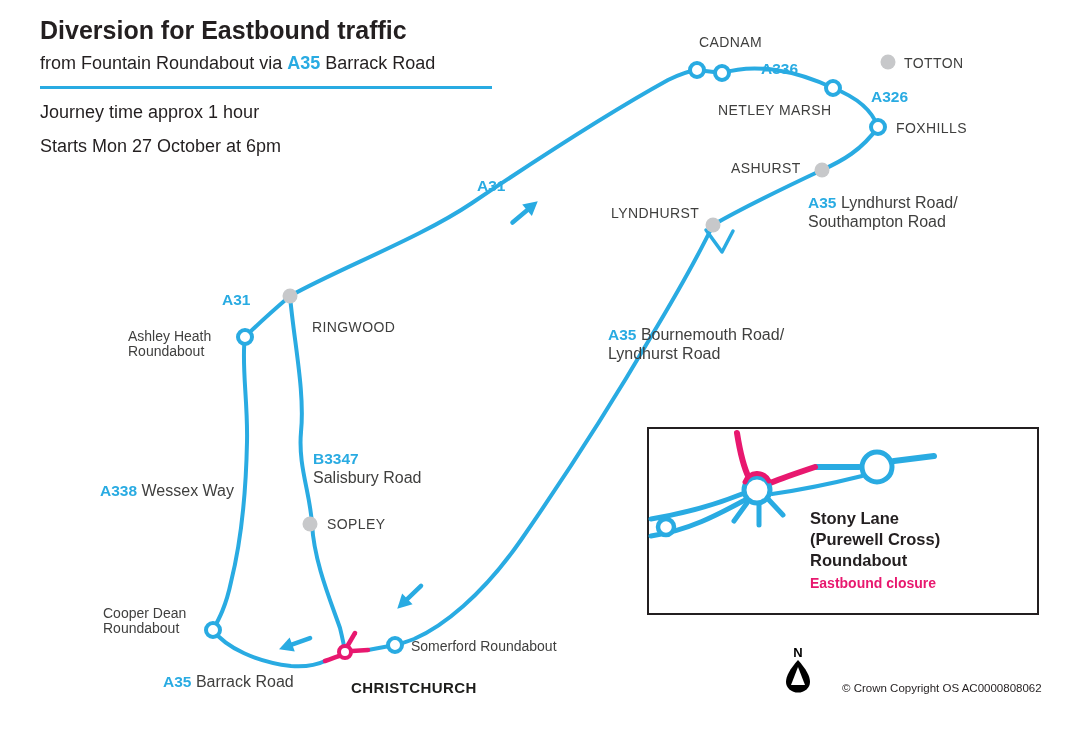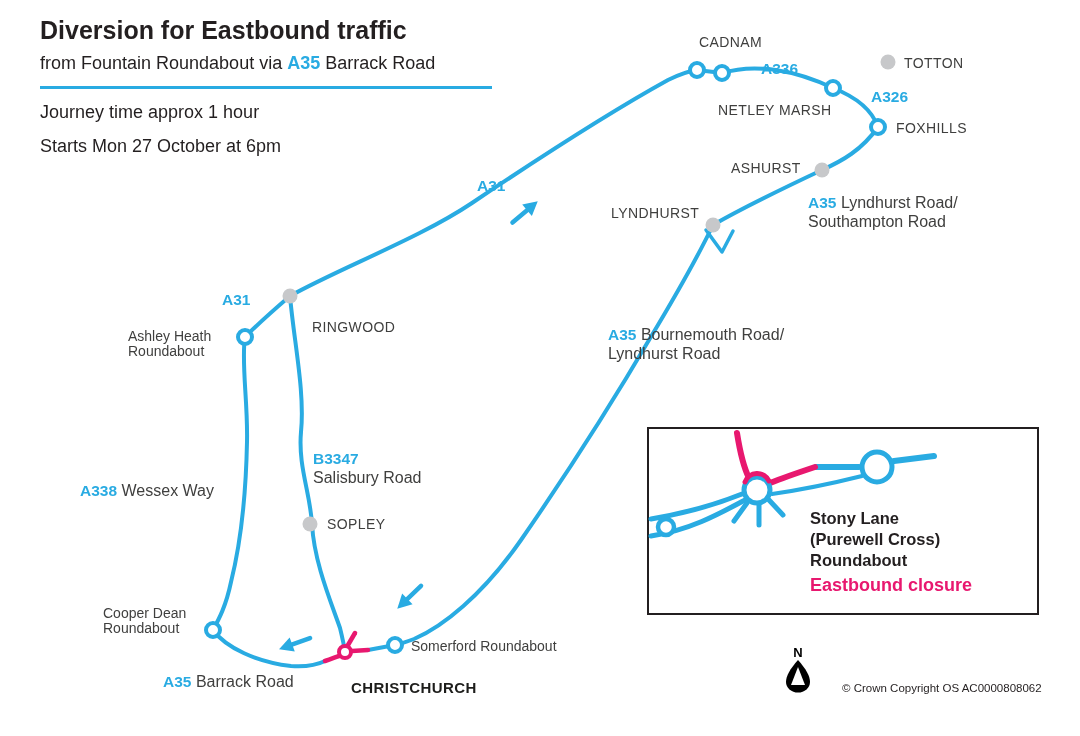--- a/index.html
+++ b/index.html
@@ -20,21 +20,21 @@
   .place { font-size:14px; color:#3F3F3E; letter-spacing:0.4px; }
   .strong-place { font-size:15px; font-weight:bold; color:#1D1D1B; letter-spacing:0.4px; }
   .rb { font-size:14px; color:#3F3F3E; line-height:15px; white-space:pre-line; }
   .road-num { color:#29ABE2; font-weight:bold; font-size:15.5px; }
   .road-name { color:#3F3F3E; font-size:16px; }
   .pre { white-space:pre-line; line-height:19px; }
   .road-block .road-name { display:block; margin-top:1px; }
 
   .inset-text { position:absolute; }
   .inset-line { font-size:16.5px; font-weight:bold; color:#231F20; line-height:21px; }
-  .inset-closure { font-size:18px; font-weight:bold; color:#E8186F; margin-top:4px; }
+  .inset-closure { font-size:14px; font-weight:bold; color:#E8186F; margin-top:4px; }
 
   .north-n { font-size:13px; font-weight:bold; color:#000; }
   .copyright { font-size:11.5px; color:#231F20;margin-left:24px; }
 </style>
 </head>
 <body>
 
 <div class="page">
 
   <svg class="map-svg" viewBox="0 0 1080 736">
@@ -151,21 +151,21 @@
   <div class="label" style="left:477px;top:177px"><span class="road-num">A31</span></div>
   <div class="label" style="left:222px;top:291px"><span class="road-num">A31</span></div>
 
   <div class="label" style="left:808px;top:193px"><span class="road-num">A35</span> <span class="road-name pre">Lyndhurst Road/
 Southampton Road</span></div>
   <div class="label" style="left:608px;top:325px"><span class="road-num">A35</span> <span class="road-name pre">Bournemouth Road/
 Lyndhurst Road</span></div>
 
   <div class="label road-block" style="left:313px;top:450px"><span class="road-num">B3347</span><span class="road-name">Salisbury Road</span></div>
 
-  <div class="label" style="left:80px;top:482px"><span class="road-num">A338</span> <span class="road-name">Wessex Way</span></div>
+  <div class="label" style="left:100px;top:482px"><span class="road-num">A338</span> <span class="road-name">Wessex Way</span></div>
   <div class="label" style="left:163px;top:673px"><span class="road-num">A35</span> <span class="road-name">Barrack Road</span></div>
 
   <div class="inset-text" style="left:810px;top:508px">
     <div class="inset-line">Stony Lane</div>
     <div class="inset-line">(Purewell Cross)</div>
     <div class="inset-line">Roundabout</div>
     <div class="inset-closure">Eastbound closure</div>
   </div>
 
   <div class="label north-n" style="left:791px;top:645px;width:14px;text-align:center">N</div>

